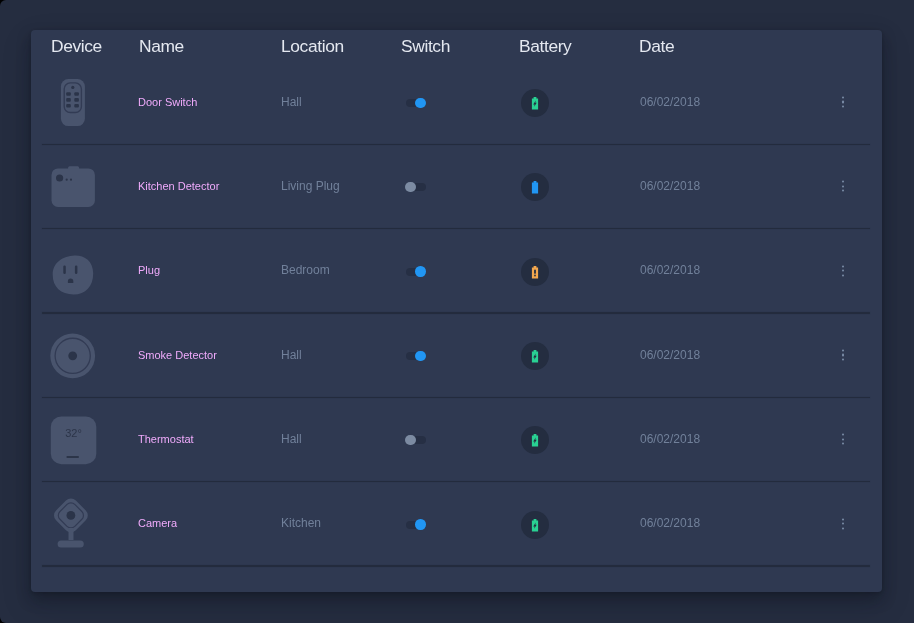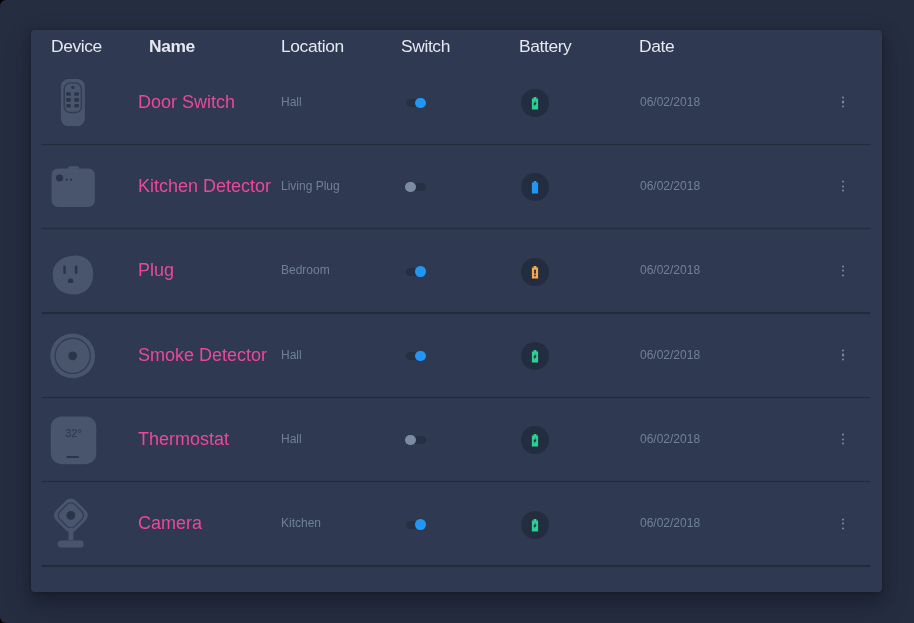--- a/index.html
+++ b/index.html
@@ -5,21 +5,21 @@
   html,body{margin:0;padding:0;}
   body{width:914px;height:623px;background:#000;overflow:hidden;
        font-family:"Liberation Sans", sans-serif;}
   .page{position:absolute;left:0;top:0;width:914px;height:623px;
         background:#252d40;border-radius:6px;overflow:hidden;padding-left:37px;}
   .card{position:absolute;left:31px;top:30px;width:851px;height:562px;
         background:#2f3951;border-radius:4px;
         box-shadow:0 7px 14px rgba(12,16,26,.38), 0 12px 30px rgba(12,16,26,.17), 0 1px 3px rgba(12,16,26,.2);}
   .hdr{position:absolute;top:37.9px;font-size:17.4px;line-height:17.4px;
        color:#e4e8f0;letter-spacing:-0.38px;}
-  .name{position:absolute;font-size:18px;line-height:14px;color:#ec4899;
+  .name{position:absolute;font-size:11px;line-height:14px;color:#f0abfc;
         left:138px;transform:translateY(-50%);}
   .loc,.date{position:absolute;font-size:12px;line-height:14px;color:#71809a;
         transform:translateY(-50%);}
   .loc{left:281px;}
   .name,.loc,.date{margin-top:-1px;}
   .date{left:640px;}
   .sep{position:absolute;left:42px;width:828px;height:1.6px;background:#232b3d;border-radius:1px;box-shadow:0 0 1px #232b3d;}
   .track{position:absolute;left:405.5px;width:20px;height:8px;border-radius:4px;
          background:#262f44;transform:translateY(-50%);}
   .knob{position:absolute;top:-1.2px;width:10.4px;height:10.4px;border-radius:50%;}
@@ -33,21 +33,21 @@
   .kebab i:last-child{margin-bottom:0;}
   .kebab{margin-top:-0.55px;}
   svg{position:absolute;}
 </style>
 </head>
 <body>
 <div class="page">
 <div class="card"></div>
 
 <div class="hdr" style="left:51px;">Device</div>
-<div class="hdr" style="left:149px;font-weight:bold;">Name</div>
+<div class="hdr" style="left:139px;">Name</div>
 <div class="hdr" style="left:281px;">Location</div>
 <div class="hdr" style="left:401px;">Switch</div>
 <div class="hdr" style="left:519px;">Battery</div>
 <div class="hdr" style="left:639px;">Date</div>
 
 <div class="sep" style="top:143.6px;"></div>
 <div class="sep" style="top:227.9px;"></div>
 <div class="sep" style="top:312.2px;"></div>
 <div class="sep" style="top:396.6px;"></div>
 <div class="sep" style="top:480.9px;"></div>

